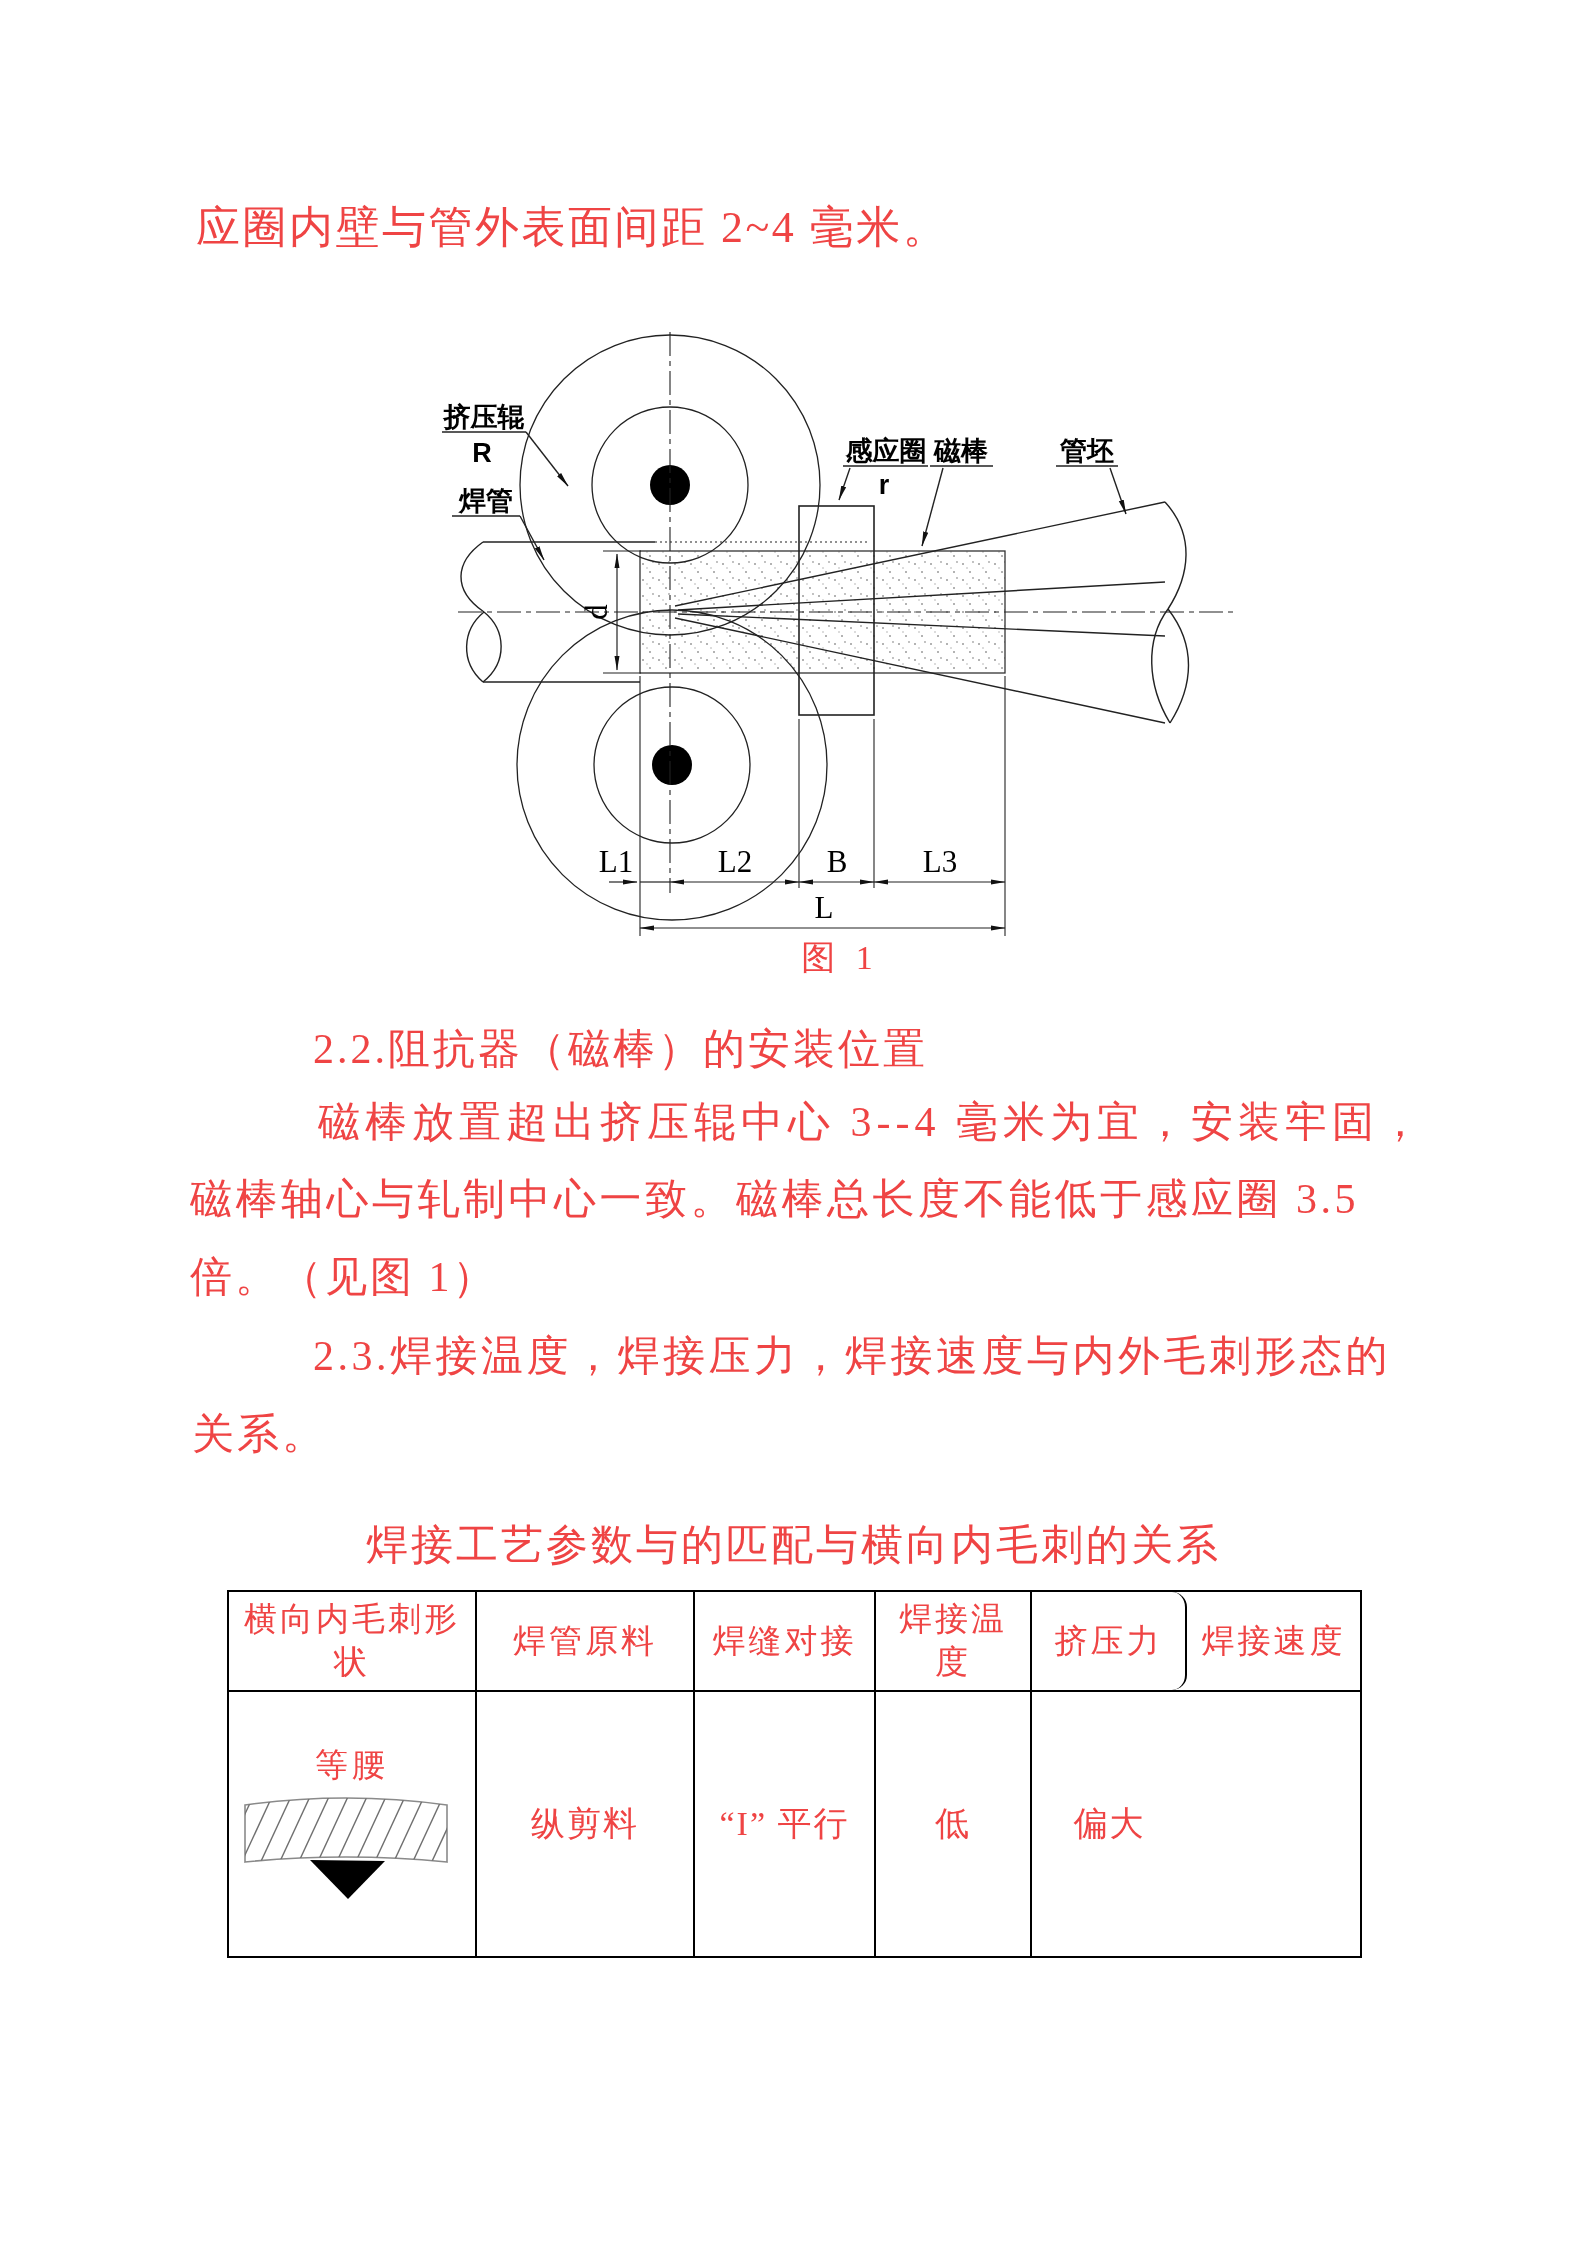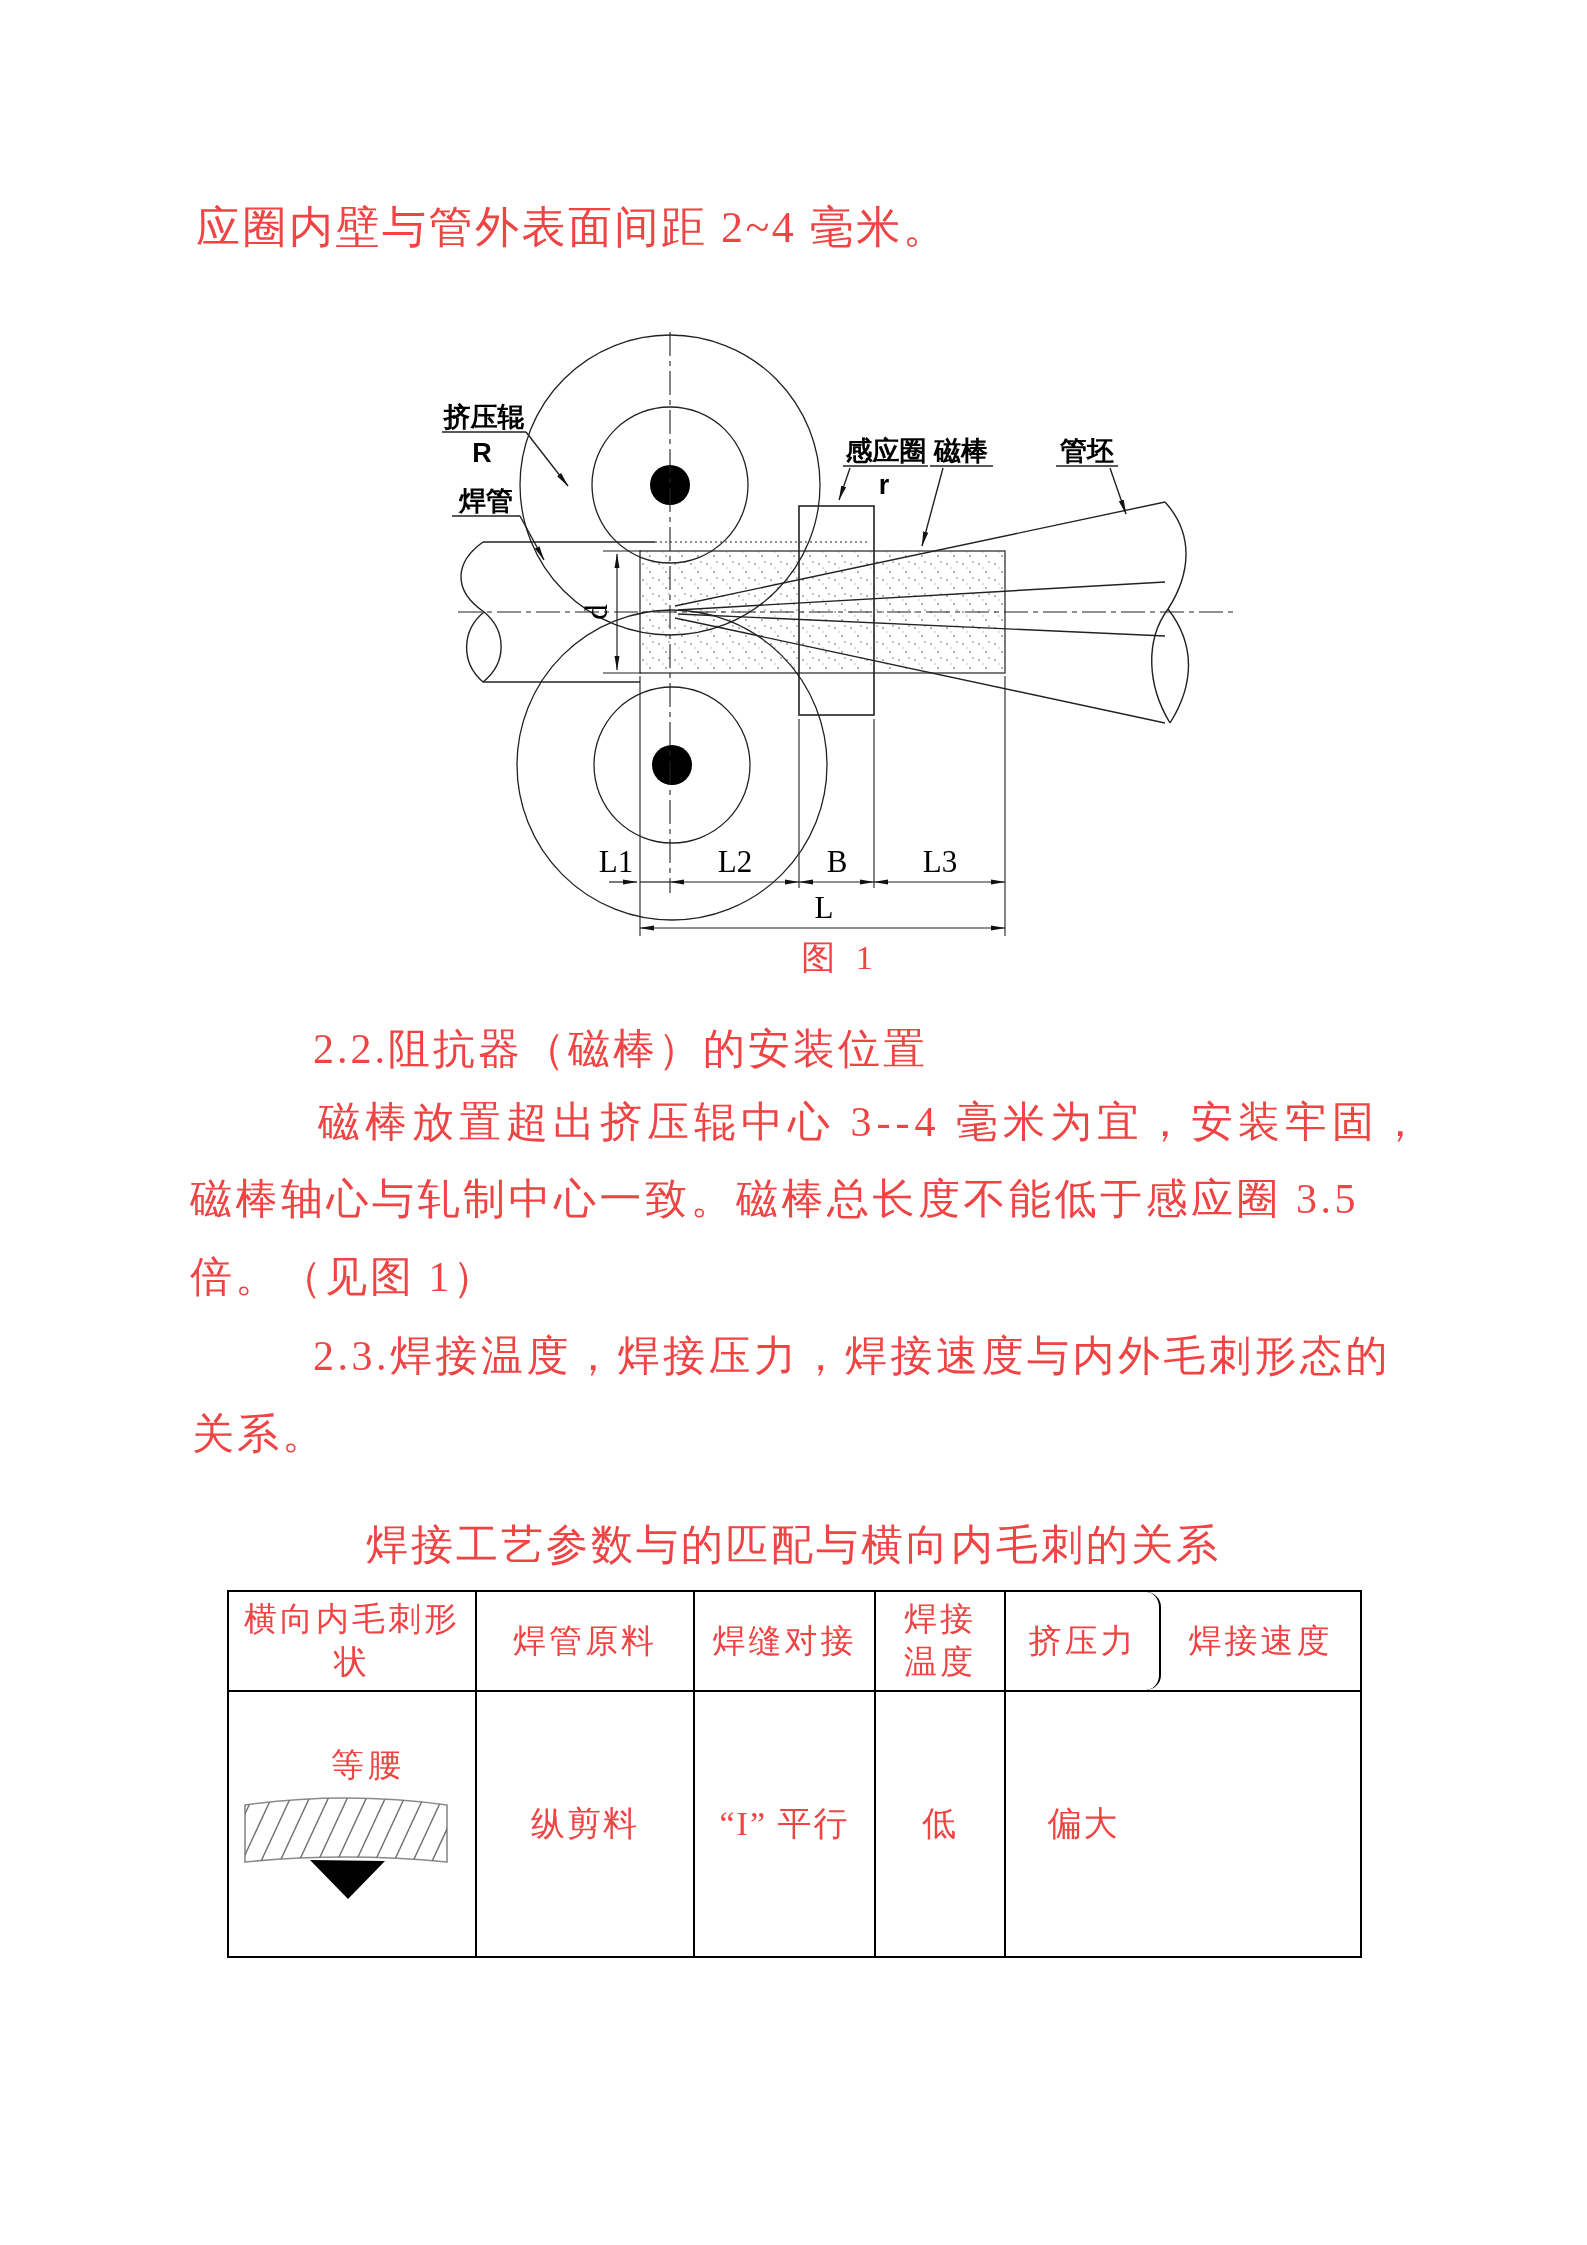--- a/index.html
+++ b/index.html
@@ -35,24 +35,24 @@
   .trow{display:flex;width:100%;}
   .thead{height:100px;border-bottom:2px solid #000000;box-sizing:border-box;}
   .tbody{flex:1;}
   .tc{
     box-sizing:border-box;border-right:2px solid #000;
     display:flex;align-items:center;justify-content:center;
     text-align:center;font-size:33px;letter-spacing:3px;line-height:1.3;
     padding:0 11px;
   }
   .tc:last-child{border-right:none;}
-  .c1{width:248px;}.c2{width:218px;}.c3{width:181px;}.c4{width:130px;}.c5{width:155px;border-radius:15px;}.c6{flex:1;}
+  .c1{width:248px;}.c2{width:218px;}.c3{width:181px;}.c4{width:156px;}.c5{width:155px;border-radius:15px;}.c6{flex:1;}
   .cellval{font-size:34px;letter-spacing:2px;}
   .shapecell{position:relative;display:block;padding:0;}
-  .shapelabel{position:absolute;top:52px;left:16px;width:100%;font-size:33px;letter-spacing:4px;}
+  .shapelabel{position:absolute;top:52px;left:0;width:100%;font-size:33px;letter-spacing:4px;}
   .shapesvg{position:absolute;left:0;top:0;}
 
   
   .dlabel{font-family:"Liberation Sans","DejaVu Sans",sans-serif;font-weight:700;font-size:27px;fill:#000;}
   .dsym{font-family:"Liberation Sans","DejaVu Sans",sans-serif;font-weight:700;font-size:27px;fill:#000;}
   .dnum{font-family:"Liberation Serif","DejaVu Serif",serif;font-size:31px;fill:#000;}
 </style>
 </head>
 <body>
 

